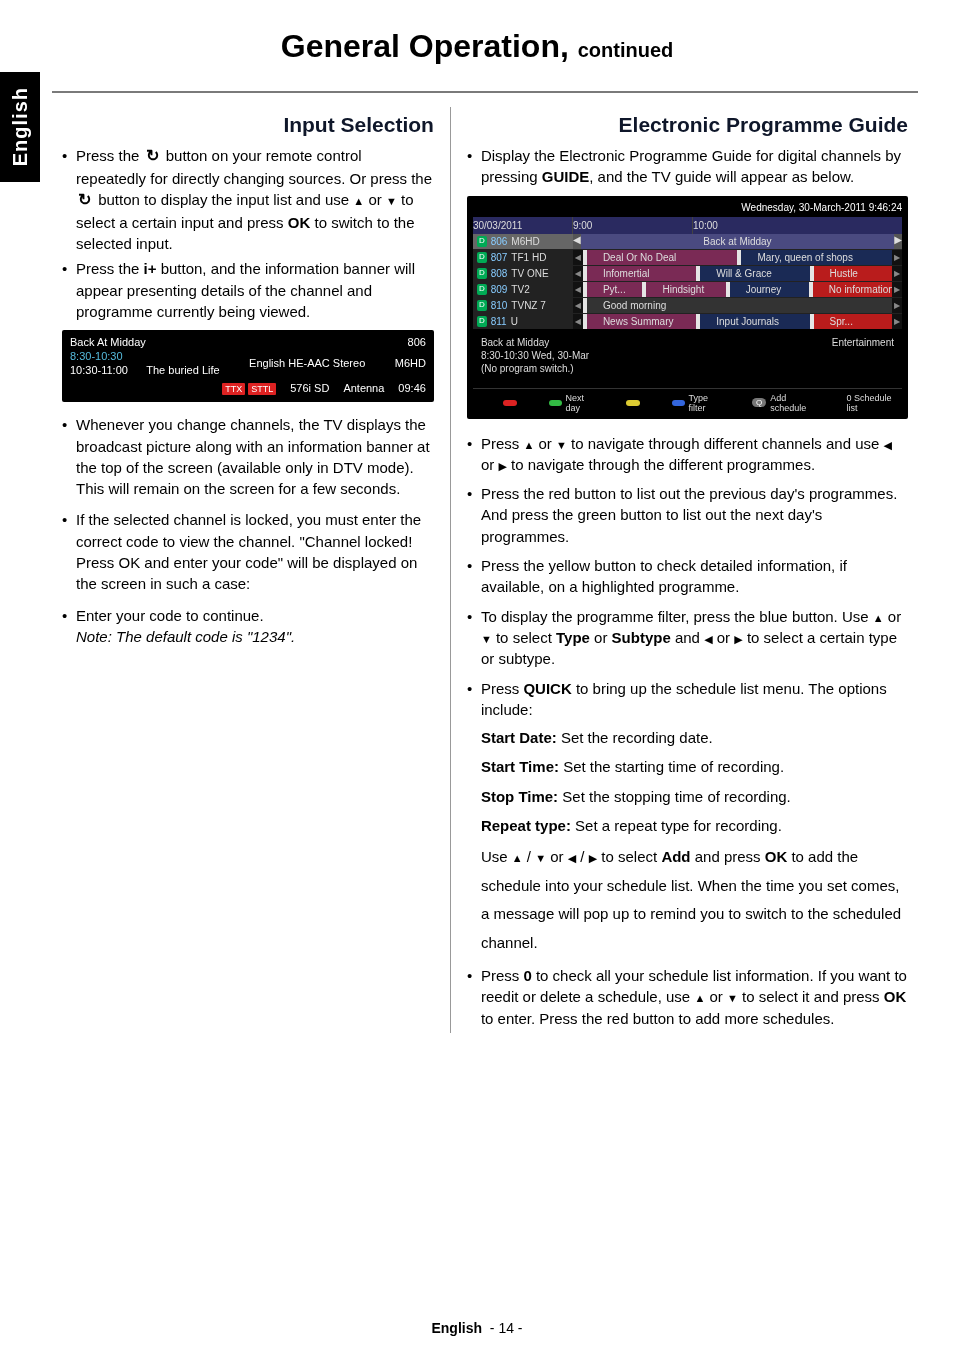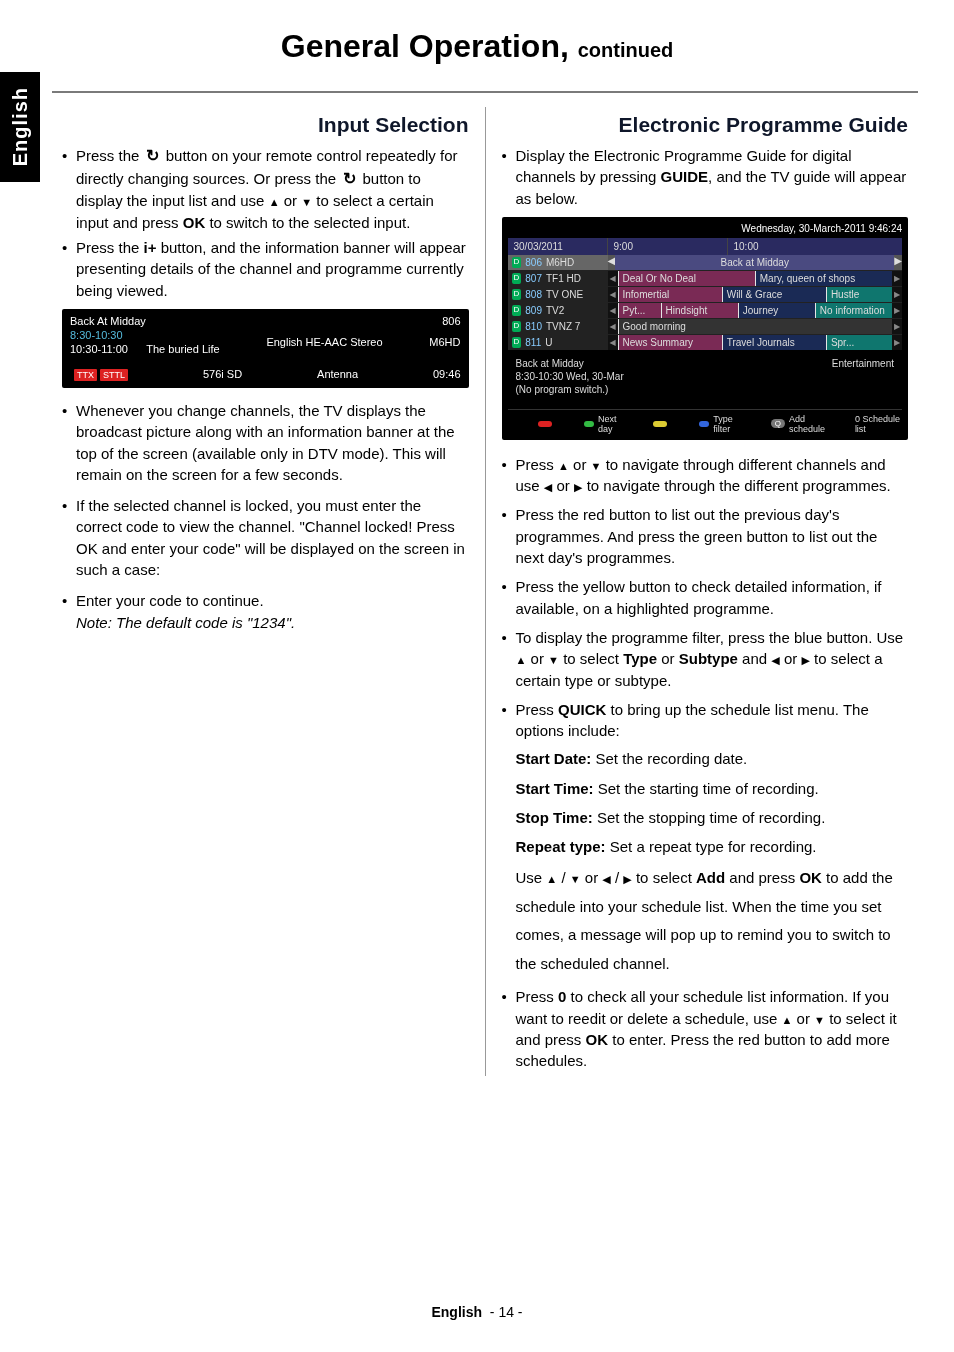--- a/index.html
+++ b/index.html
@@ -23,57 +23,57 @@
   .tri-down::before { content: "▼"; font-size: 11px; }
   .tri-left::before { content: "◀"; font-size: 11px; }
   .tri-right::before { content: "▶"; font-size: 11px; }
   .circle-arrow { display:inline-block; width: 18px; text-align:center; }
   .circle-arrow::before { content: "↺"; font-size: 16px; font-weight:bold; display:inline-block; transform: scaleX(-1); }
 
   
   .info-banner { background:#000; color:#fff; font-size:11px; border-radius:2px; margin:8px 0 12px; padding:6px 8px 8px; }
   .ib-row1 { display:flex; justify-content:space-between; }
   .ib-row2 { display:flex; justify-content:space-between; align-items:center; margin-top:2px; }
-  .ib-row3 { display:flex; justify-content:space-between; gap:14px; margin-top:13px; align-items:center; }
+  .ib-row3 { display:flex; justify-content:flex-end; gap:14px; margin-top:6px; align-items:center; }
   .ib-left { display:flex; flex-direction:column; gap:2px; }
   .ib-ttx { background:#d22; color:#fff; font-size:9px; padding:1px 3px; border-radius:1px; margin-left:4px; }
   .ib-sttl { background:#d22; color:#fff; font-size:9px; padding:1px 3px; border-radius:1px; }
   .ib-time1 { color:#5bd; }
 
   
   .epg { background:#000; color:#ddd; font-size:10px; border-radius:2px; padding:6px; margin:8px 0 14px; }
   .epg-top { text-align:right; font-size:10px; color:#fff; margin-bottom:4px; }
   .epg-head { display:flex; background:#2a2a60; }
-  .epg-head > div { padding:3px 6px; }
+  .epg-head > div { padding:3px 0; }
   .epg-date { width:100px; border-right:1px solid #444; }
   .epg-t1 { width:120px; border-right:1px solid #444; }
   .epg-t2 { flex:1; }
   .epg-selrow { display:flex; background:#555; }
   .epg-selrow .ch { width:100px; padding:2px 4px; background:#666; display:flex; gap:4px; }
   .epg-selrow .prog { flex:1; text-align:center; padding:2px; background:#4a4a80; }
   .epg-row { display:flex; background:#151515; border-top:1px solid #222; }
   .epg-row .ch { width:100px; padding:2px 4px; display:flex; gap:4px; background:#222; }
   .epg-row .cells { flex:1; display:flex; }
-  .epg-row .cell { padding:2px 4px; border-left:1px solid #e5e5e5; overflow:hidden; white-space:nowrap; }
+  .epg-row .cell { padding:2px 16px; border-left:4px solid #e5e5e5; overflow:hidden; white-space:nowrap; }
   .epg-row .cell.pink { background:#7a2a55; }
   .epg-row .cell.blue { background:#1a2a55; }
-  .epg-row .cell.grey { background:#0f766e; }
+  .epg-row .cell.grey { background:#b91c1c; }
   .epg-row .cell.full { flex:1; background:#333; }
   .epg-row .arrow { width:10px; display:flex; align-items:center; justify-content:center; background:#111; color:#888; font-size:8px; }
   .chnum { color:#8cf; }
   .d-badge { background:#0a5; color:#fff; font-size:8px; padding:0 2px; border-radius:2px; }
   .epg-detail { padding:8px 8px 4px; display:flex; justify-content:space-between; font-size:10px; }
   .epg-detail-left { display:flex; flex-direction:column; gap:2px; }
   .epg-foot { display:flex; justify-content:space-between; align-items:center; padding:4px 2px 0; border-top:1px solid #333; margin-top:10px; font-size:9px; }
   .epg-foot .grp { display:flex; align-items:center; gap:4px;margin-left:28px; }
   .pill { width:14px; height:6px; border-radius:3px; display:inline-block; }
   .pill.red { background:#d22; } .pill.green { background:#3b4; } .pill.yellow { background:#dc3; } .pill.blue { background:#36d; }
   .qbtn { background:#777; color:#fff; border-radius:6px; padding:0 4px; font-size:8px; }
 
-  .footer { position:absolute; bottom:32px; left:0; right:0; text-align:center; font-size:14px; }
+  .footer { position:absolute; bottom:16px; left:0; right:0; text-align:center; font-size:14px; }
   .footer b { font-weight:bold; }
 </style>
 </head>
 <body>
 
 <div class="sidebar-tab">
     <span>English</span>
   </div>
 
 <div class="page-title">
@@ -222,21 +222,21 @@
           </div>
           <div class="epg-row">
             <div class="ch">
               <span class="d-badge">D</span>
               <span class="chnum">811</span>
               <span>U</span>
             </div>
             <div class="arrow">◀</div>
             <div class="cells">
       <div class="cell pink" style="flex:2">News Summary</div>
-      <div class="cell blue" style="flex:2">Travel Journals</div>
+      <div class="cell blue" style="flex:2">Input Journals</div>
       <div class="cell grey" style="flex:1.2">Spr...</div>
     </div>
             <div class="arrow">▶</div>
           </div>
         </div>
       <div class="epg-detail">
         <div class="epg-detail-left">
           <span>Back at Midday</span>
           <span>8:30-10:30 Wed, 30-Mar</span>
           <span>(No program switch.)</span>

